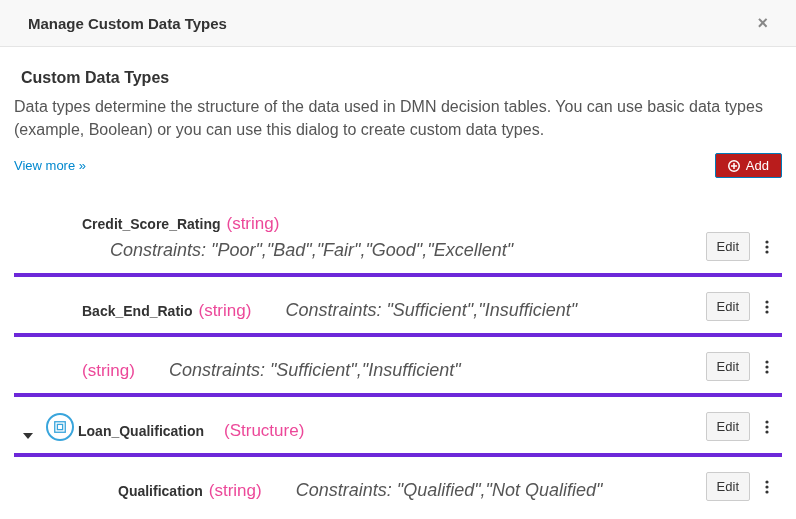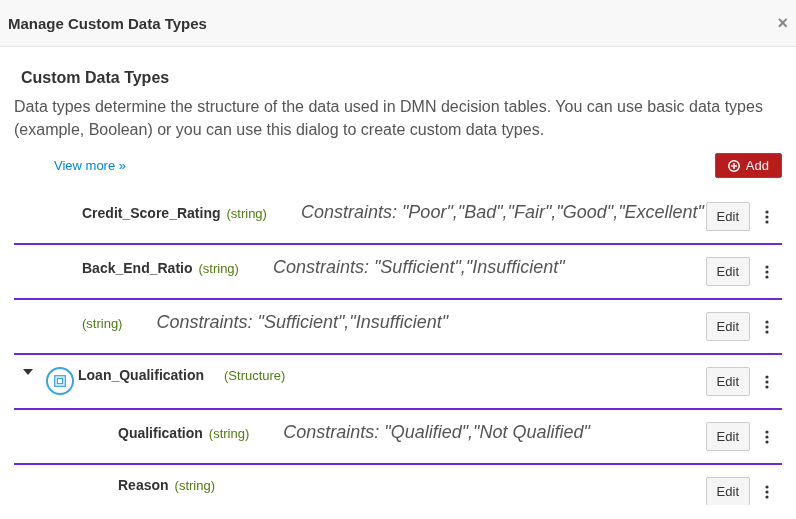--- a/index.html
+++ b/index.html
@@ -17,21 +17,21 @@
     width: 796px;
     height: 519px;
     position: relative;
     background: #fff;
     display: flex;
     flex-direction: column;
   }
   .dialog-header {
     background: #f8f8f8;
     border-bottom: 1px solid #e5e5e5;
-    padding: 14px 8px;
+    padding: 14px 28px;
     display: flex;
     align-items: center;
     justify-content: space-between;
   }
   .dialog-title {
     font-size: 15px;
     font-weight: 700;
     color: #333;
   }
   .dialog-close {
@@ -55,21 +55,20 @@
     font-size: 16px;
     color: #555;
     line-height: 1.45;
     margin: 0 0 12px 0;
   }
   .toolbar-row {
     display: flex;
     align-items: center;
     justify-content: space-between;
     margin-top: 2px;
-    margin-left: 40px;
   }
   .link {
     color: #0088ce;
     font-size: 13px;
     cursor: pointer;
   }
   .add-btn {
     background: #b91c1c;
     color: #fff;
     border: 1px solid #007bba;
@@ -97,22 +96,22 @@
     height: 100%;
     overflow-y: auto;
   }
   
   .list-scroll::-webkit-scrollbar { width: 8px; }
   .list-scroll::-webkit-scrollbar-track { background: #f5f5f5; border-radius: 4px; }
   .list-scroll::-webkit-scrollbar-thumb { background: #cfcfcf; border-radius: 4px; }
 
   .row {
     display: flex;
-    align-items: flex-start;
-    border-bottom: 2px solid #6d28d9;
+    align-items: flex-end;
+    border-bottom: 4px solid #6d28d9;
     padding: 12px 4px 12px 0;
     min-height: 48px;
     position: relative;
   }
   
   .col-expand {
     width: 28px;
     flex: 0 0 28px;
     display: flex;
     align-items: center;
@@ -134,22 +133,23 @@
   }
   .indent-1 .col-main-wrap { padding-left: 40px; }
   .indent-2 .col-main-wrap { padding-left: 76px; }
   .col-main-wrap { display: flex; align-items: baseline; gap: 6px; flex: 1 1 auto; min-width: 0; flex-wrap: wrap; }
   .dt-name {
     font-weight: 700;
     color: #333;
     font-size: 14px;
   }
   .dt-type {
-    color: #4d7c0f;
-    font-size: 13px;
+    color: #ec4899;
+    font-size: 17px;
+    margin-top: 12px;
   }
   .dt-constraints {
     color: #555;
     font-style: italic;
     font-size: 18px;
     margin-left: 28px;
     white-space: normal;
   }
   .col-actions {
     flex: 0 0 auto;

